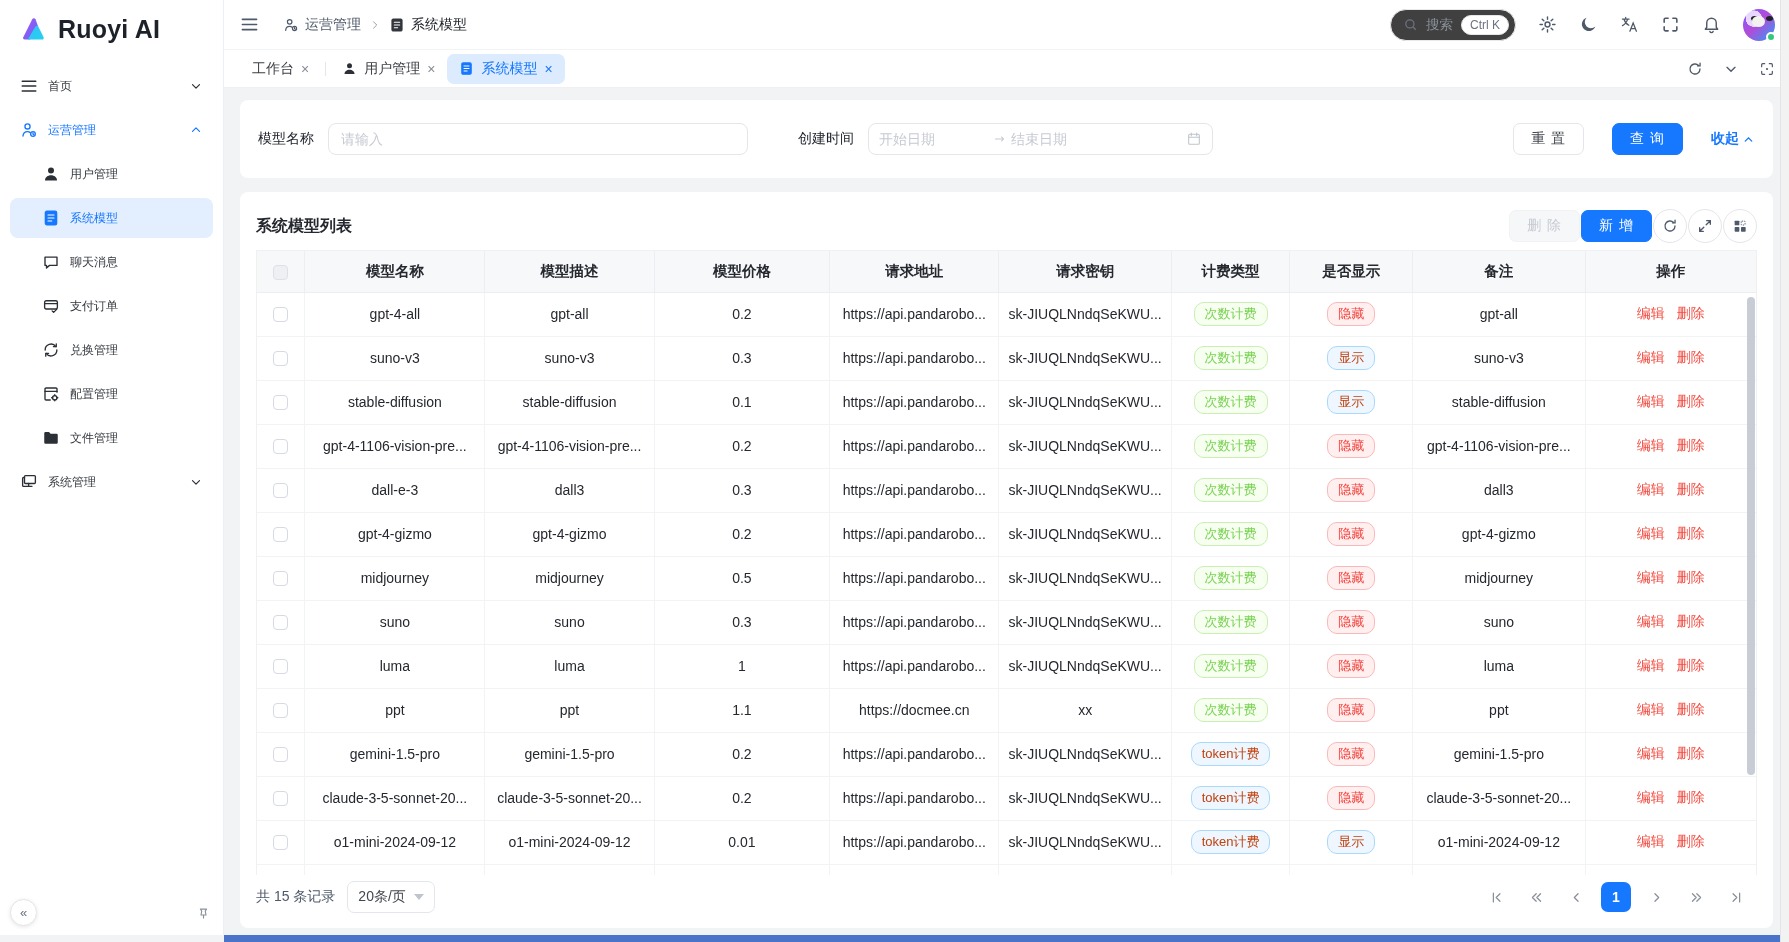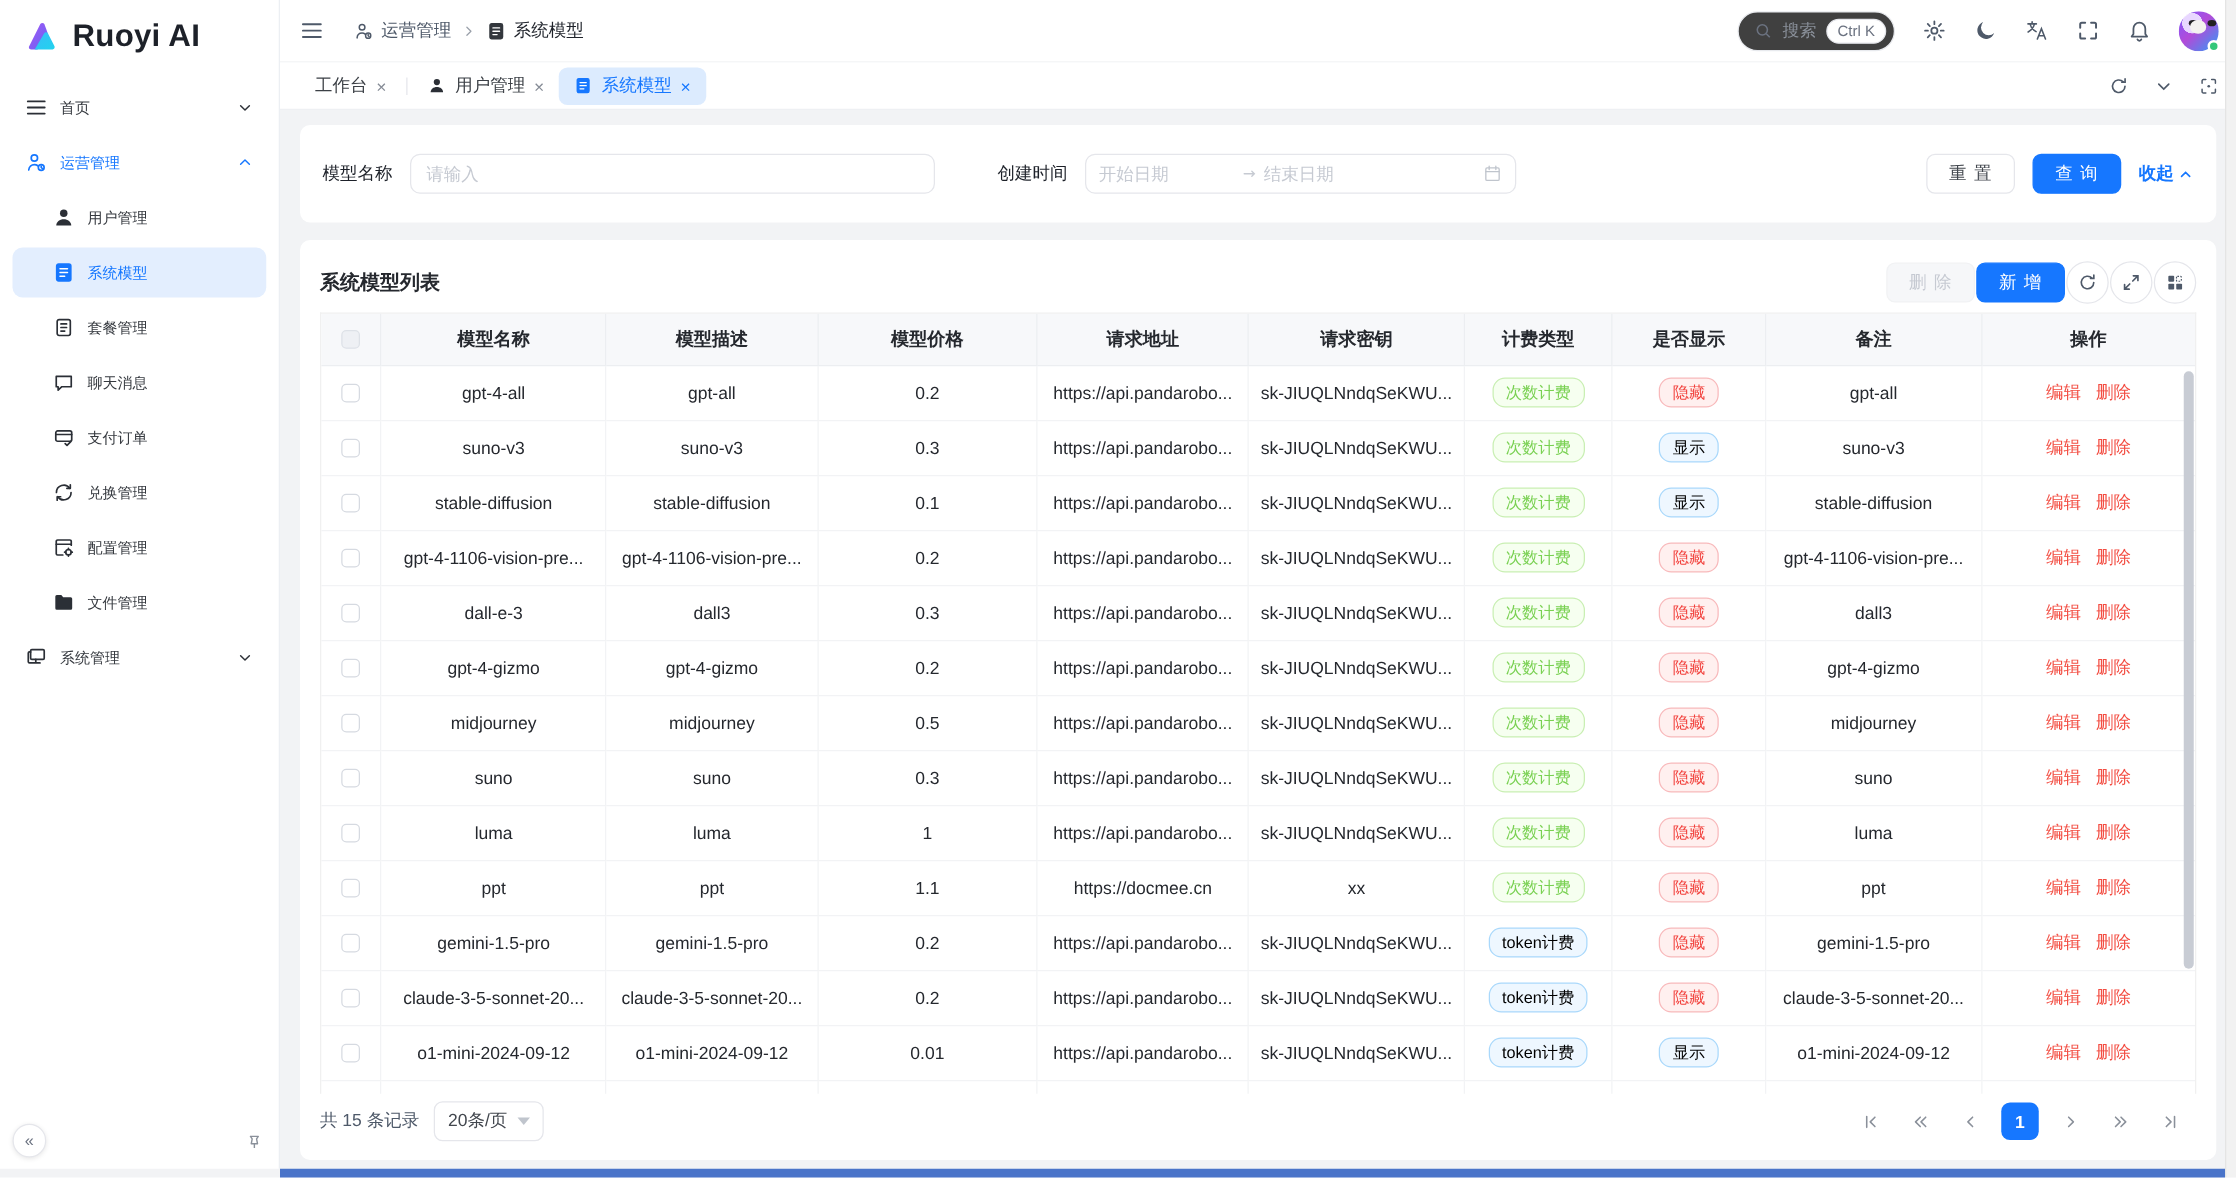--- a/index.html
+++ b/index.html
@@ -69,21 +69,21 @@
 
   .filter-card { height:78px; display:flex; align-items:center; padding:0 18px; gap:12px; }
   .f-label { color:#1d2129; margin-right:2px; }
   .f-input { width:420px; height:32px; border:1px solid #e5e6eb; border-radius:8px; padding:0 12px; font-size:14px; color:#1d2129; outline:none; font-family:inherit; }
   .f-input::placeholder, .range-input::placeholder { color:#c6cad2; }
   .f-gap { width:26px; }
   .range-box { display:flex; align-items:center; width:345px; height:32px; border:1px solid #e5e6eb; border-radius:8px; padding:0 10px; gap:4px; }
   .range-input { border:none; outline:none; width:110px; font-size:14px; font-family:inherit; color:#1d2129; }
   .range-arrow { color:#c6cad2; width:14px; height:14px; }
   .cal-icon { margin-left:auto; color:#c0c5cd; width:16px; height:16px; }
-  .filter-actions { margin-left:auto; display:flex; align-items:center; gap:14px; }
+  .filter-actions { margin-left:auto; display:flex; align-items:center; gap:28px; }
   .btn { height:32px; border-radius:7px; padding:0 17px; font-size:14px; font-family:inherit; cursor:pointer; letter-spacing:1px; }
   .btn-ghost { background:#fff; border:1px solid #e5e6eb; color:#42474e; }
   .btn-primary { background:#1677ff; border:1px solid #1677ff; color:#fff; }
   .btn-disabled { background:#f6f7f9; border:1px solid #f1f2f4; color:#c6cad2; cursor:default; }
   .link-collapse { color:#1677ff; display:flex; align-items:center; gap:3px; font-weight:bold; cursor:pointer; }
   .link-collapse .ic { width:13px; height:13px; }
 
   .table-card { flex:1; margin-top:14px; padding:10px 16px 8px 16px; display:flex; flex-direction:column; min-height:0; margin-bottom:7px; }
   .table-head-row { display:flex; align-items:center; height:48px; }
   .table-title { font-size:16px; font-weight:bold; color:#25282e; }
@@ -94,21 +94,21 @@
   .table-zone { position:relative; flex:1; min-height:0; }
   .grid-wrap { height:625px; overflow:hidden; border:1px solid #f0f0f0; border-bottom:none; }
   table.grid { width:100%; border-collapse:collapse; table-layout:fixed; }
   .grid th { background:#f7f8fa; height:41px; font-size:14.5px; font-weight:bold; color:#25282e; border-right:1px solid #eceef1; border-bottom:1px solid #eceef1; text-align:center; }
   .grid td { height:44px; border-right:1px solid #f2f3f5; border-bottom:1px solid #f2f3f5; text-align:center; color:#25282e; overflow:hidden; white-space:nowrap; padding:0 6px; }
   .grid th:last-child, .grid td:last-child { border-right:none;text-align:center; }
   .cb { display:inline-block; width:15px; height:15px; border:1.5px solid #d6dae1; border-radius:4px; background:#fff; vertical-align:middle; cursor:pointer; }
   .cb.head { background:#eef0f4; border-color:#dde1e7; }
   .pill { display:inline-block; padding:3px 10px; border-radius:10px; font-size:13px; line-height:1.3; }
   .pill-green { color:#79d152; background:#f6fff0; border:1px solid #c9efb3; }
-  .pill-blue  { color:#000000; background:#eef7ff; border:1px solid #a9d8fb; }
+  .pill-blue  { color:#c2410c; background:#eef7ff; border:1px solid #a9d8fb; }
   .pill-red   { color:#f2413c; background:#fff0ef; border:1px solid #f8b9bb; }
   .act-link { color:#f34d42; margin:0 6px; cursor:pointer; }
   .vscroll { position:absolute; right:2px; top:47px; width:8px; height:478px; border-radius:4px; background:#c8ccd4; cursor:pointer; }
 
   .pager-row { height:46px; display:flex; align-items:center; }
   .pager-left { display:flex; align-items:center; gap:12px; color:#4e5969; }
   .size-select { display:flex; align-items:center; gap:8px; height:32px; border:1px solid #e5e6eb; border-radius:7px; padding:0 10px; color:#42474e; cursor:pointer; background:#fff; }
   .size-caret { width:0; height:0; border-left:5px solid transparent; border-right:5px solid transparent; border-top:6px solid #c0c5cd; }
   .pager-right { margin-left:auto; display:flex; align-items:center; gap:10px; padding-right:6px; }
   .pg-btn { width:30px; height:30px; display:flex; align-items:center; justify-content:center; color:#8a909a; cursor:pointer; border-radius:7px; }
@@ -187,29 +187,20 @@
             <svg viewBox="0 0 24 24" fill="none" stroke="currentColor" stroke-width="1.8" stroke-linecap="round" stroke-linejoin="round">
               <rect x="4.5" y="3" width="15" height="18" rx="2" fill="currentColor"></rect>
               <path d="M8 8h8M8 12h8M8 16h5" stroke="#fff" stroke-width="1.6" stroke-linecap="round"></path>
             </svg>
           </span>
           <span class="nav-label">系统模型</span>
         </div>
         <div class="nav-item child">
           <span class="ic">
             <svg viewBox="0 0 24 24" fill="none" stroke="currentColor" stroke-width="1.8" stroke-linecap="round" stroke-linejoin="round">
-              <rect x="5" y="3.5" width="14" height="17" rx="2"></rect>
-              <path d="M9 8.2h6M9 12h6M9 15.8h4"></path>
-            </svg>
-          </span>
-          <span class="nav-label">套餐管理</span>
-        </div>
-        <div class="nav-item child">
-          <span class="ic">
-            <svg viewBox="0 0 24 24" fill="none" stroke="currentColor" stroke-width="1.8" stroke-linecap="round" stroke-linejoin="round">
               <path d="M4 5.5h16v11H10l-4 3.6v-3.6H4z"></path>
             </svg>
           </span>
           <span class="nav-label">聊天消息</span>
         </div>
         <div class="nav-item child">
           <span class="ic">
             <svg viewBox="0 0 24 24" fill="none" stroke="currentColor" stroke-width="1.8" stroke-linecap="round" stroke-linejoin="round">
               <rect x="3.5" y="5" width="17" height="11" rx="2"></rect>
               <path d="M3.5 8.8h17M13.5 18.5l2 2 4-4"></path>

